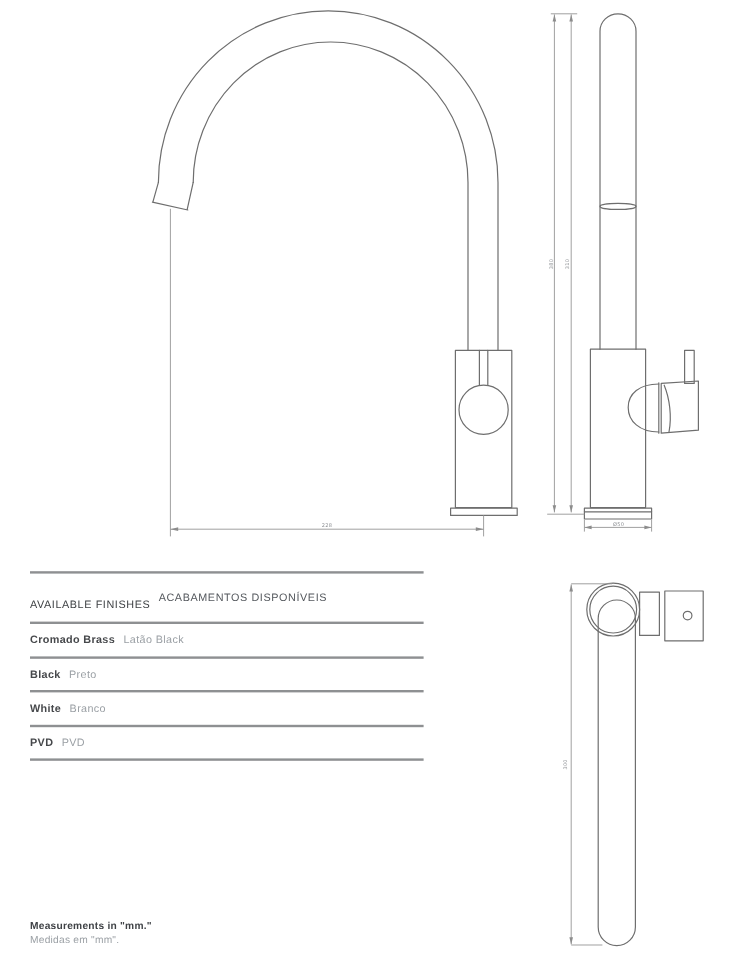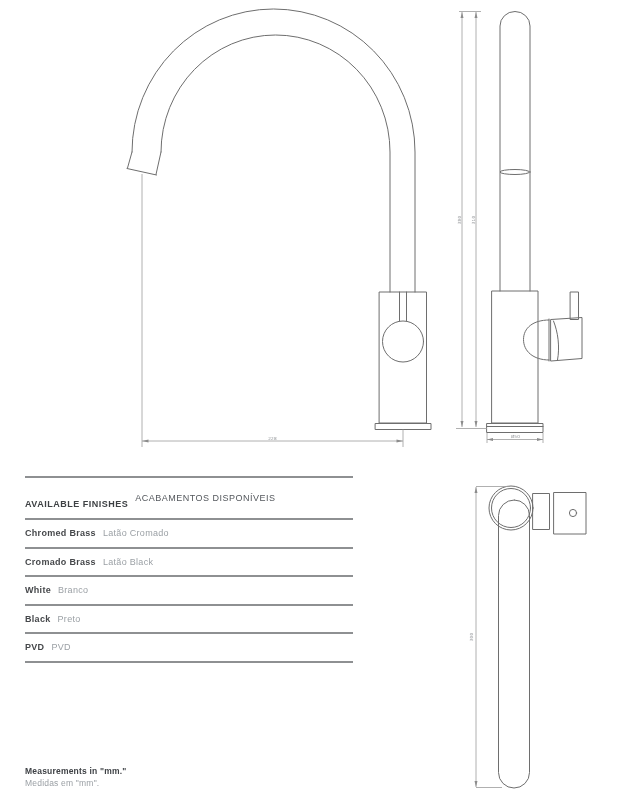--- a/index.html
+++ b/index.html
@@ -10,21 +10,21 @@
   svg.drawings{position:absolute;left:0;top:0;}
   .outline{fill:none;stroke:#6e6e6e;stroke-width:1;stroke-linejoin:round;stroke-linecap:round;}
   .dims path{fill:none;stroke:#9c9c9c;stroke-width:0.8;}
   .arr{fill:#8c8c8c;stroke:none;}
   .dimtxt{font-family:"DejaVu Sans",sans-serif;font-size:4.2px;fill:#8d9094;letter-spacing:0.2px;}
 
   
   .finishes{position:absolute;left:25px;top:476px;width:328px;border-bottom:2px solid #8e9092;}
   .f-head{border-top:2px solid #8e9092;height:40px;display:flex;align-items:center;gap:7px;}
   .f-row{border-top:2px solid #8e9092;height:26.5px;display:flex;align-items:center;gap:7px;}
-  .f-head .en{font-size:9px;font-weight:bold;color:#3e4144;letter-spacing:0.5px;margin-top:11px;}
+  .f-head .en{font-size:9px;font-weight:normal;color:#3e4144;letter-spacing:0.5px;margin-top:11px;}
   .f-head .pt{font-size:9px;color:#53575c;letter-spacing:0.5px;}
   .f-row .en{font-size:9px;font-weight:bold;color:#46484b;letter-spacing:0.3px;}
   .f-row .pt{font-size:9px;color:#9ba0a5;letter-spacing:0.3px;}
 
   
   .footnote{position:absolute;left:25px;top:766px;line-height:11.5px;}
   .footnote .en{font-size:8.5px;font-weight:bold;color:#3f4246;letter-spacing:0.2px;}
   .footnote .pt{font-size:8.5px;color:#9ba0a5;letter-spacing:0.2px;}
 </style>
 </head>
@@ -95,34 +95,30 @@
       <text class="dimtxt" transform="translate(472.5,637) rotate(-90)" text-anchor="middle">300</text>
     </g>
   </svg>
 
   <div class="finishes">
     <div class="f-head">
       <span class="en">AVAILABLE FINISHES</span>
       <span class="pt">ACABAMENTOS DISPONÍVEIS</span>
     </div>
     <div class="f-row">
-      <span class="en">Chromed Brass</span>
-      <span class="pt">Latão Cromado</span>
-    </div>
-    <div class="f-row">
       <span class="en">Cromado Brass</span>
       <span class="pt">Latão Black</span>
     </div>
     <div class="f-row">
+      <span class="en">Black</span>
+      <span class="pt">Preto</span>
+    </div>
+    <div class="f-row">
       <span class="en">White</span>
       <span class="pt">Branco</span>
-    </div>
-    <div class="f-row">
-      <span class="en">Black</span>
-      <span class="pt">Preto</span>
     </div>
     <div class="f-row">
       <span class="en">PVD</span>
       <span class="pt">PVD</span>
     </div>
   </div>
 
   <div class="footnote">
     <div class="en">Measurements in "mm."</div>
     <div class="pt">Medidas em "mm".</div>

